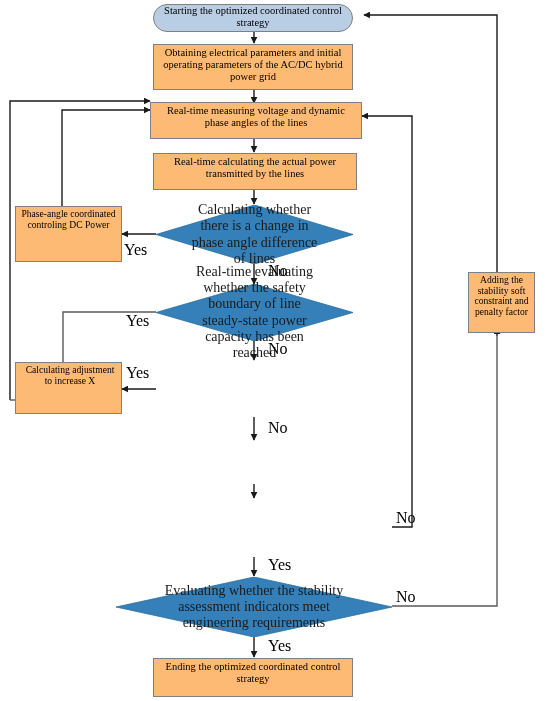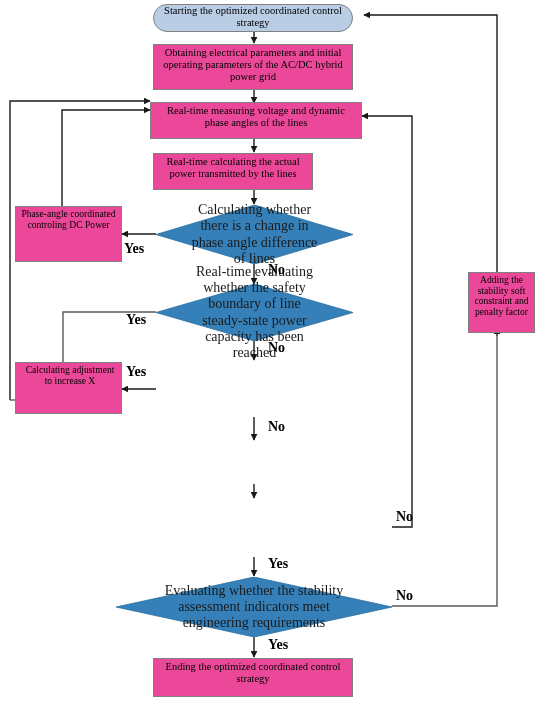--- a/index.html
+++ b/index.html
@@ -29,21 +29,21 @@
     position: absolute;
     box-sizing: border-box;
     display: flex;
     align-items: flex-start;
     justify-content: center;
     text-align: center;
     color: #000000;
     line-height: 1.12;
   }
   .proc {
-    background: #ec4899;
+    background: #fdba74;
     border: 1px solid #808080;
     font-size: 10.5px;
     padding: 2px 4px;
   }
   .term {
     background: #b9cde5;
     border: 1px solid #808080;
     border-radius: 999px;
     font-size: 10.5px;
   }
@@ -70,22 +70,22 @@
     text-align: center;
     font-size: 14px;
     color: #1a1a1a;
     line-height: 1.15;
     padding: 0 34px;
     box-sizing: border-box;
     pointer-events: none;
   }
   .edge-label {
     position: absolute;
-    font-size: 14px;
-    font-weight: bold;
+    font-size: 16px;
+    font-weight: normal;
     color: #000000;
     font-family: "Liberation Serif", "DejaVu Serif", serif;
   }
 </style>
 </head>
 <body>
 
 <div id="canvas">
 
   <svg id="wires" viewBox="0 0 550 701">
@@ -141,21 +141,21 @@
   </div>
 
   <div class="node proc" style="left:153px; top:44px; width:200px; height:46px;">
     <span>Obtaining electrical parameters and initial operating parameters of the AC/DC hybrid power grid</span>
   </div>
 
   <div class="node proc" style="left:150px; top:102px; width:212px; height:37px;">
     <span>Real-time measuring voltage and dynamic phase angles of the lines</span>
   </div>
 
-  <div class="node proc" style="left:153px; top:153px; width:160px; height:37px;">
+  <div class="node proc" style="left:153px; top:153px; width:204px; height:37px;">
     <span>Real-time calculating the actual power transmitted by the lines</span>
   </div>
 
   <div class="diamond-wrap" style="left:156px; top:205px; width:197px; height:59px;">
     <svg class="dshape" width="197" height="59" viewBox="0 0 197 59">
       <polygon points="98.5,0 197,29.5 98.5,59 0,29.5" fill="#3580b8" stroke="#2a6d9e" stroke-width="0.8"></polygon>
     </svg>
     <div class="diamond-label">Calculating whether there is a change in phase angle difference of lines</div>
   </div>
 

